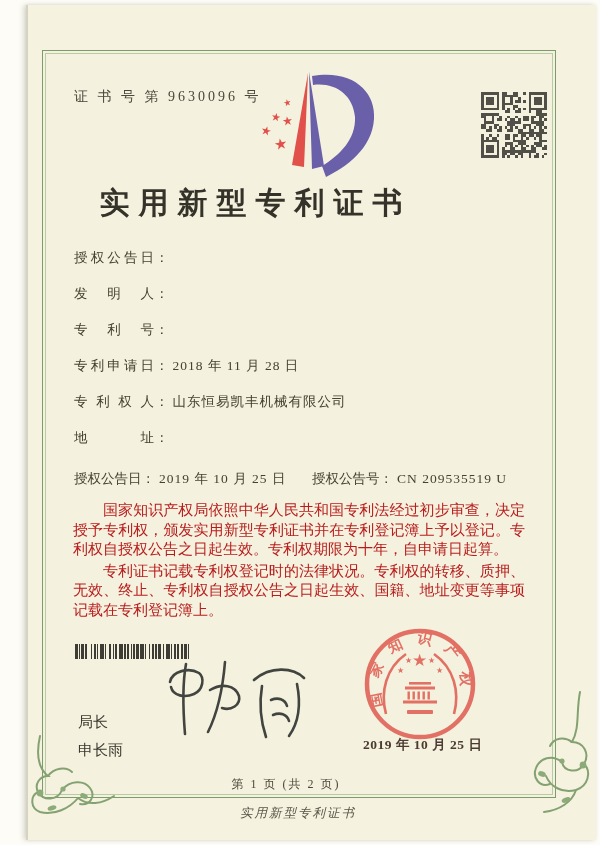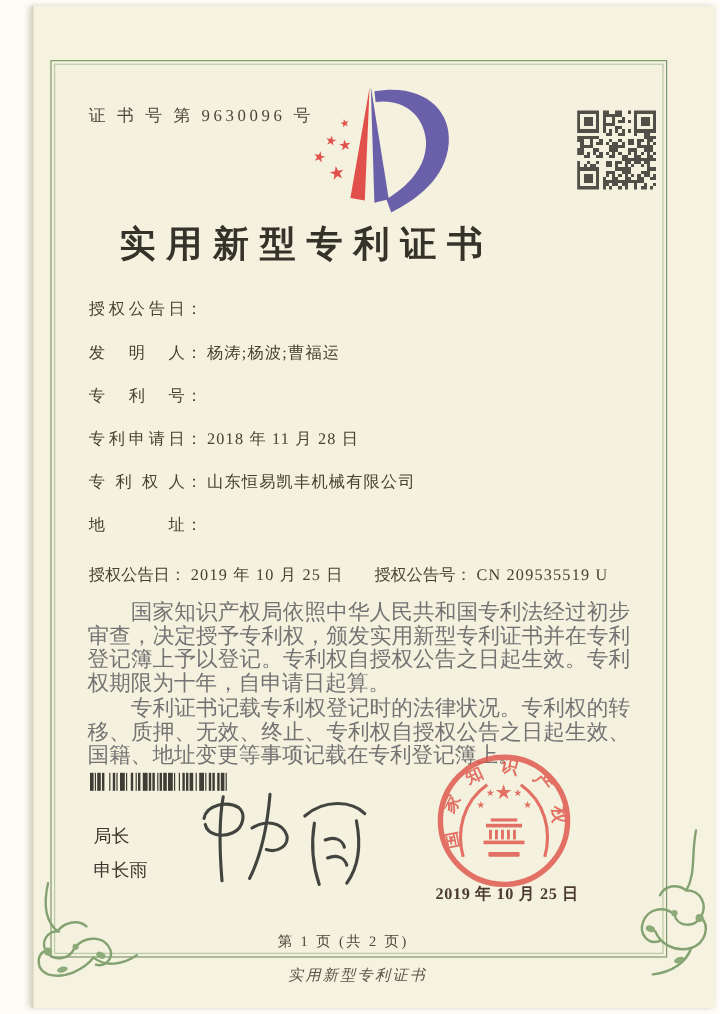--- a/index.html
+++ b/index.html
@@ -37,26 +37,26 @@
   .fields{position:absolute;left:74px;top:249px;width:452px;font-size:13.5px;color:#45422f;}
   .frow{height:36px;display:flex;align-items:flex-start;line-height:18px;}
   .flabel{display:inline-block;width:80px;text-align:justify;text-align-last:justify;}
   .fcolon{display:inline-block;margin:0 4px 0 1px;}
   .fvalue{flex:1;letter-spacing:1px;}
   .grant-row{display:flex;margin-top:5px;line-height:18px;}
   .grant-left{width:238px;display:flex;}
   .grant-right{display:flex;justify-content:center;}
   .paras{
     position:absolute;left:73px;top:501px;width:452px;
-    font-size:18px;line-height:19.5px;text-align:justify;color:#737373;
+    font-size:15px;line-height:19.5px;text-align:justify;color:#b91c1c;
   }
   .paras p{margin:0 0 2px 0;text-indent:2em;}
   .barcode{position:absolute;left:75px;top:644px;width:160px;height:15px;font-size:0;}
   .barcode span{display:inline-block;height:15px;vertical-align:top;}
-  .signer{position:absolute;left:78px;top:684px;font-size:15px;color:#3a372e;
+  .signer{position:absolute;left:78px;top:708px;font-size:15px;color:#3a372e;
     font-family:"Liberation Sans","DejaVu Sans",sans-serif;line-height:28px;}
   .sig-svg{position:absolute;left:158px;top:652px;width:165px;height:98px;}
   .seal-svg{position:absolute;left:355px;top:626px;width:130px;height:122px;opacity:.85;}
   .seal-date{
     position:absolute;left:363px;top:736px;font-size:13.5px;color:#4c3b31;
     letter-spacing:.5px;font-weight:bold;z-index:5;
   }
   .page-num{
     position:absolute;left:30px;top:776px;width:512px;text-align:center;
     font-size:12px;letter-spacing:2px;color:#4a463a;
@@ -453,21 +453,20 @@
 <div class="title">实用新型专利证书</div>
 
 <div class="fields">
   <div class="frow">
     <span class="flabel">授权公告日</span>
       <span class="fcolon">：</span>
   </div>
   <div class="frow">
     <span class="flabel">发明人</span>
       <span class="fcolon">：</span>
-    <span class="fvalue">杨涛;杨波;曹福运</span>
   </div>
   <div class="frow">
     <span class="flabel">专利号</span>
       <span class="fcolon">：</span>
   </div>
   <div class="frow">
     <span class="flabel">专利申请日</span>
       <span class="fcolon">：</span>
     <span class="fvalue">2018 年 11 月 28 日</span>
   </div>

